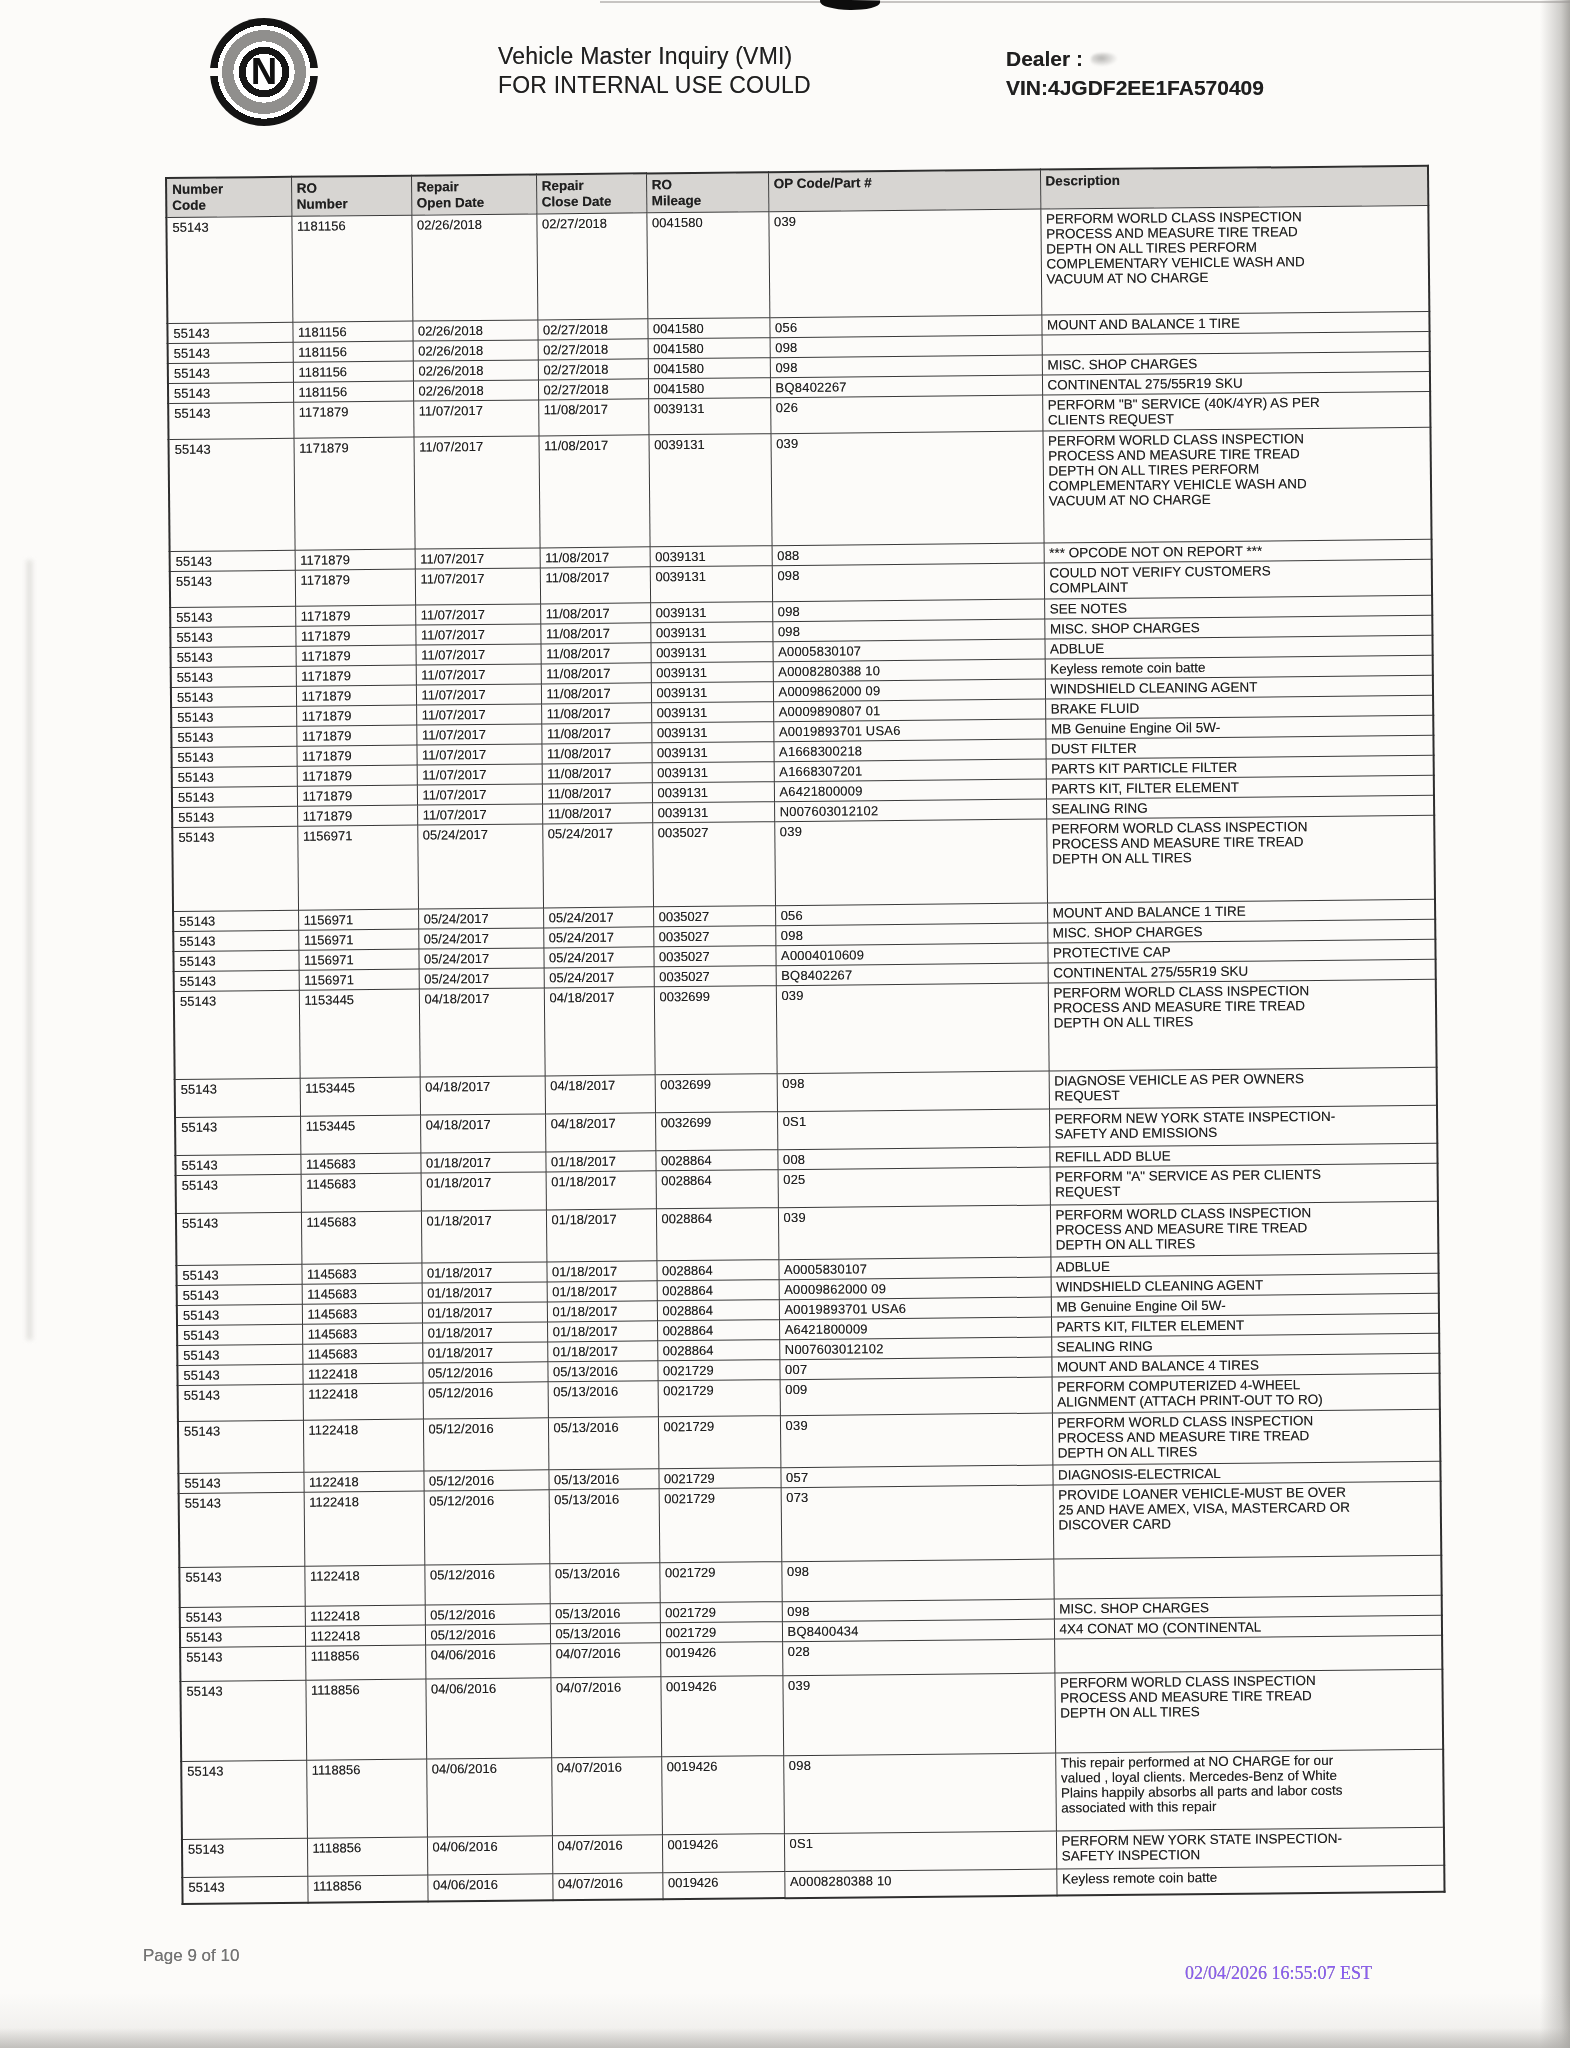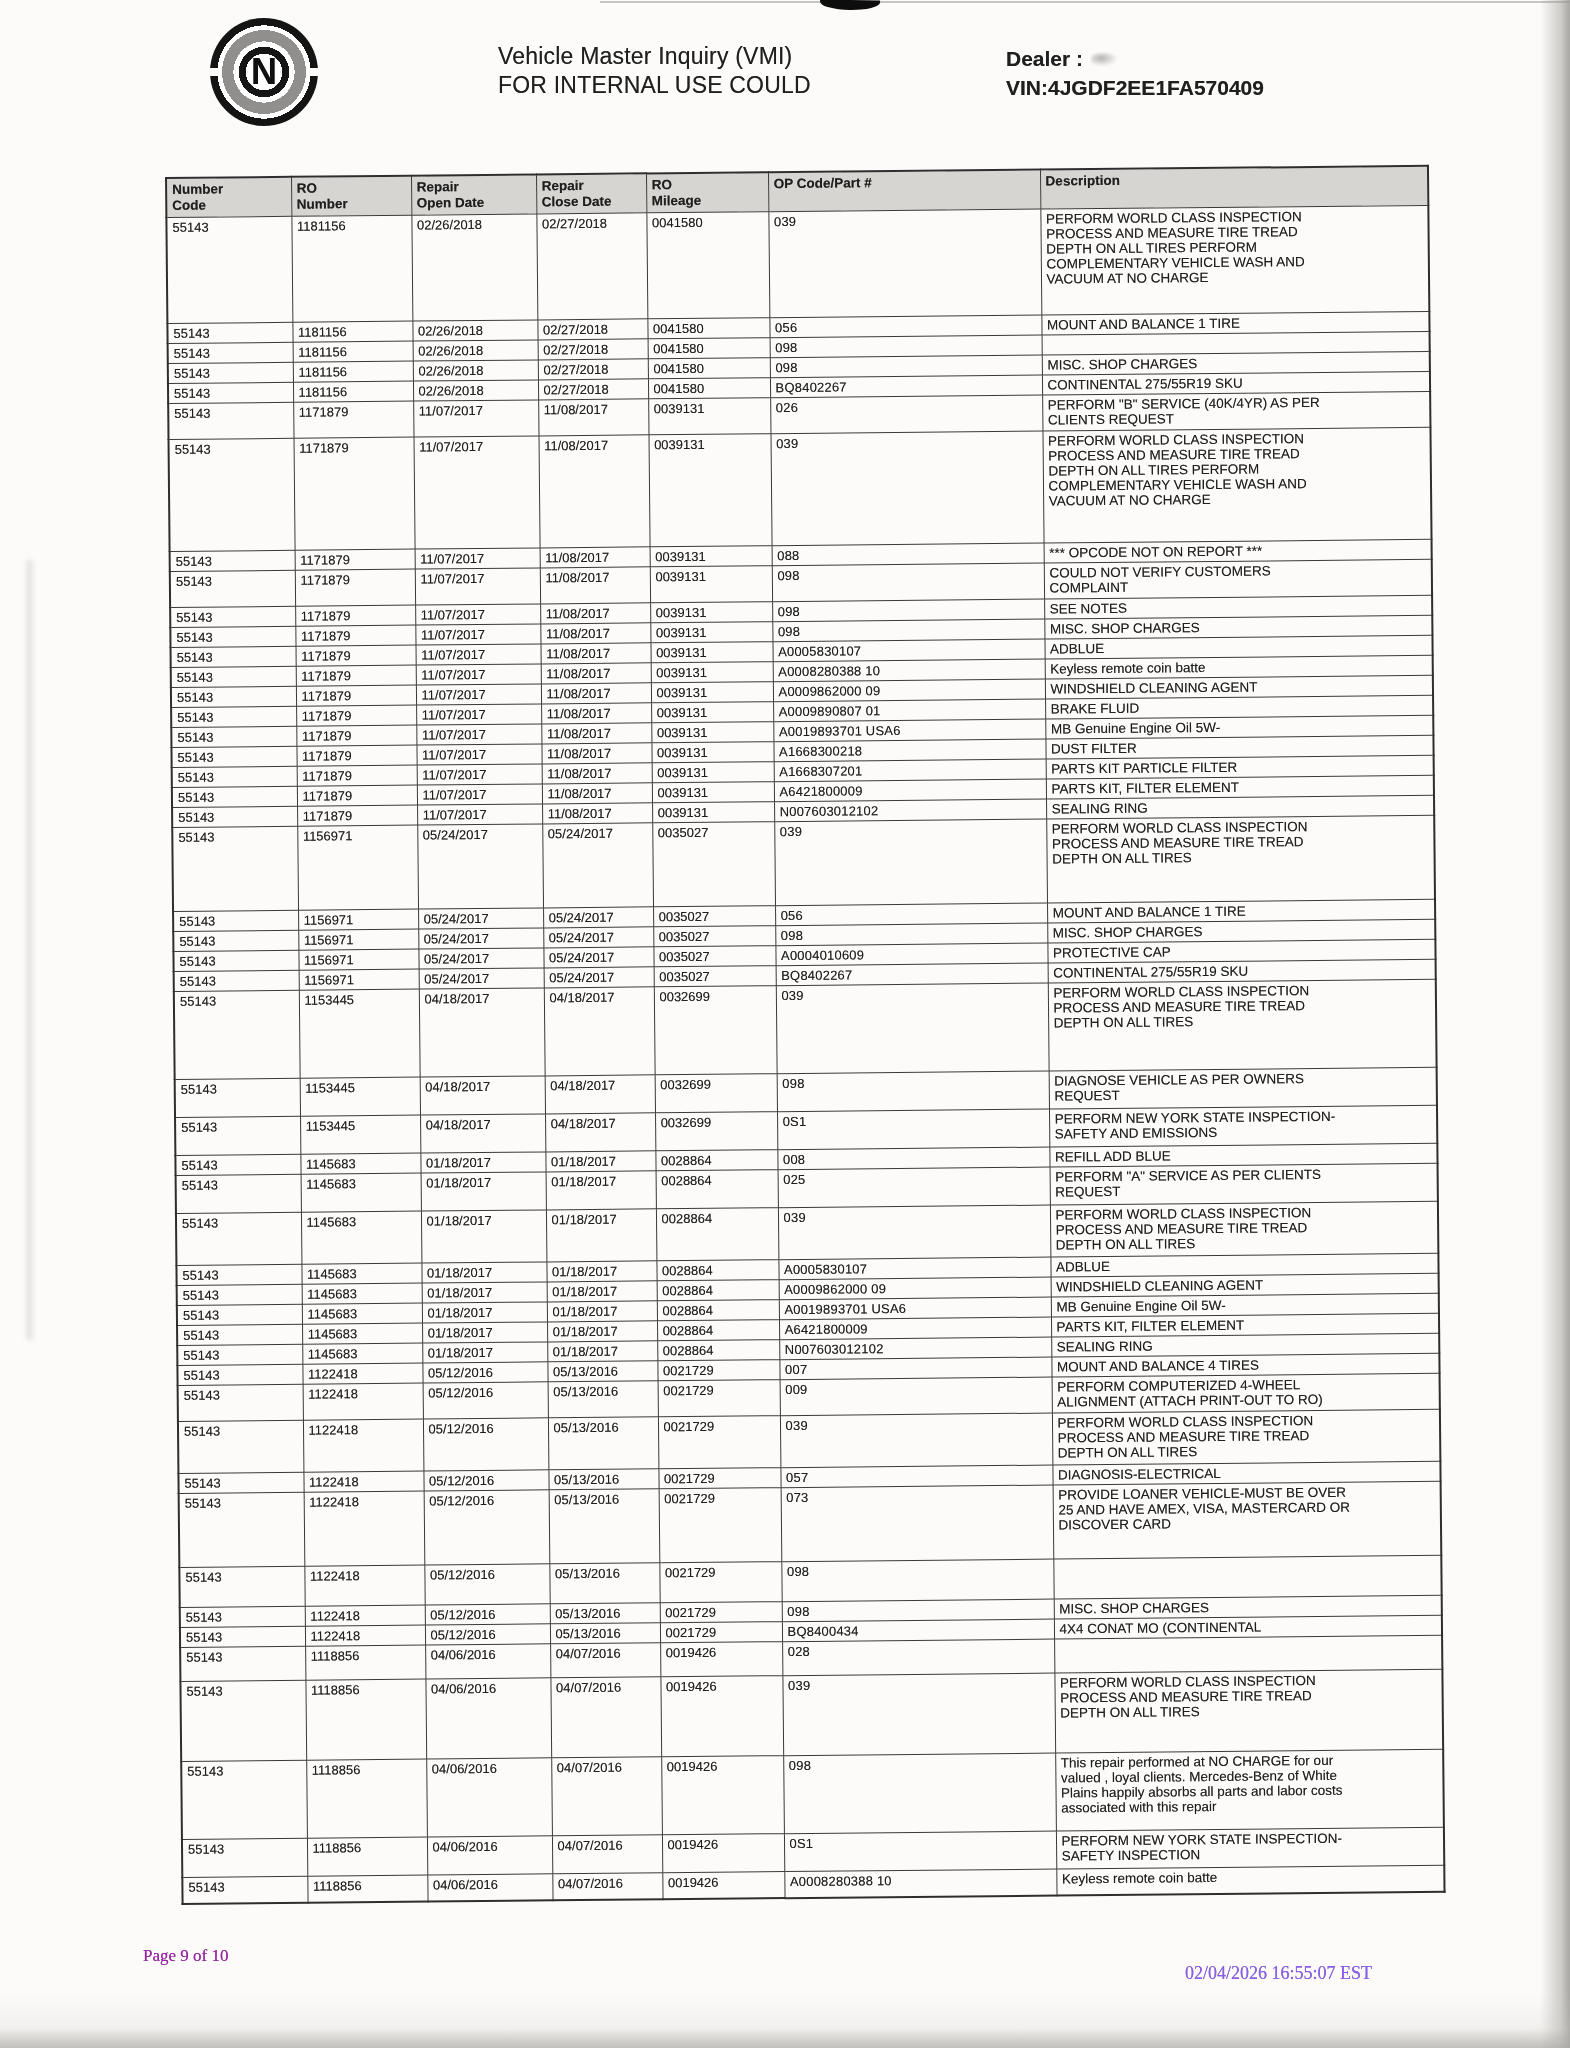--- a/index.html
+++ b/index.html
@@ -47,21 +47,21 @@
   th,td{border:1px solid #3a3a3a;vertical-align:top;text-align:left;overflow:hidden;}
   table{border:2px solid #2e2e2e;}
   th{background:#d7d5d2;font-size:13.5px;font-weight:bold;padding:3px 5px 4px 5px;
     white-space:pre-line;line-height:1.15;}
   td{font-size:13px;padding:2px 4px 2px 5px;line-height:15px;border-top-width:1.5px;}
   td.c-desc{font-size:13.5px;}
   td.c-desc .dwrap{max-width:300px;}
   td.c-op{letter-spacing:.2px;}
   
   .footer-page{position:absolute;left:143px;top:1946px;
-    font-family:Liberation Serif, serif;font-size:17px;color:#a21caf;}
+    font-family:Liberation Sans, sans-serif;font-size:17px;color:#737373;}
   .footer-ts{position:absolute;left:1185px;top:1963px;
     font-family:"Liberation Serif","DejaVu Serif",serif;font-size:18px;color:#8b5cf6;}
 </style>
 </head>
 <body>
 
 <div class="page">
   <div class="edge-right"></div>
   <div class="bottom-wash"></div>
   <div class="edge-bottom"></div>

